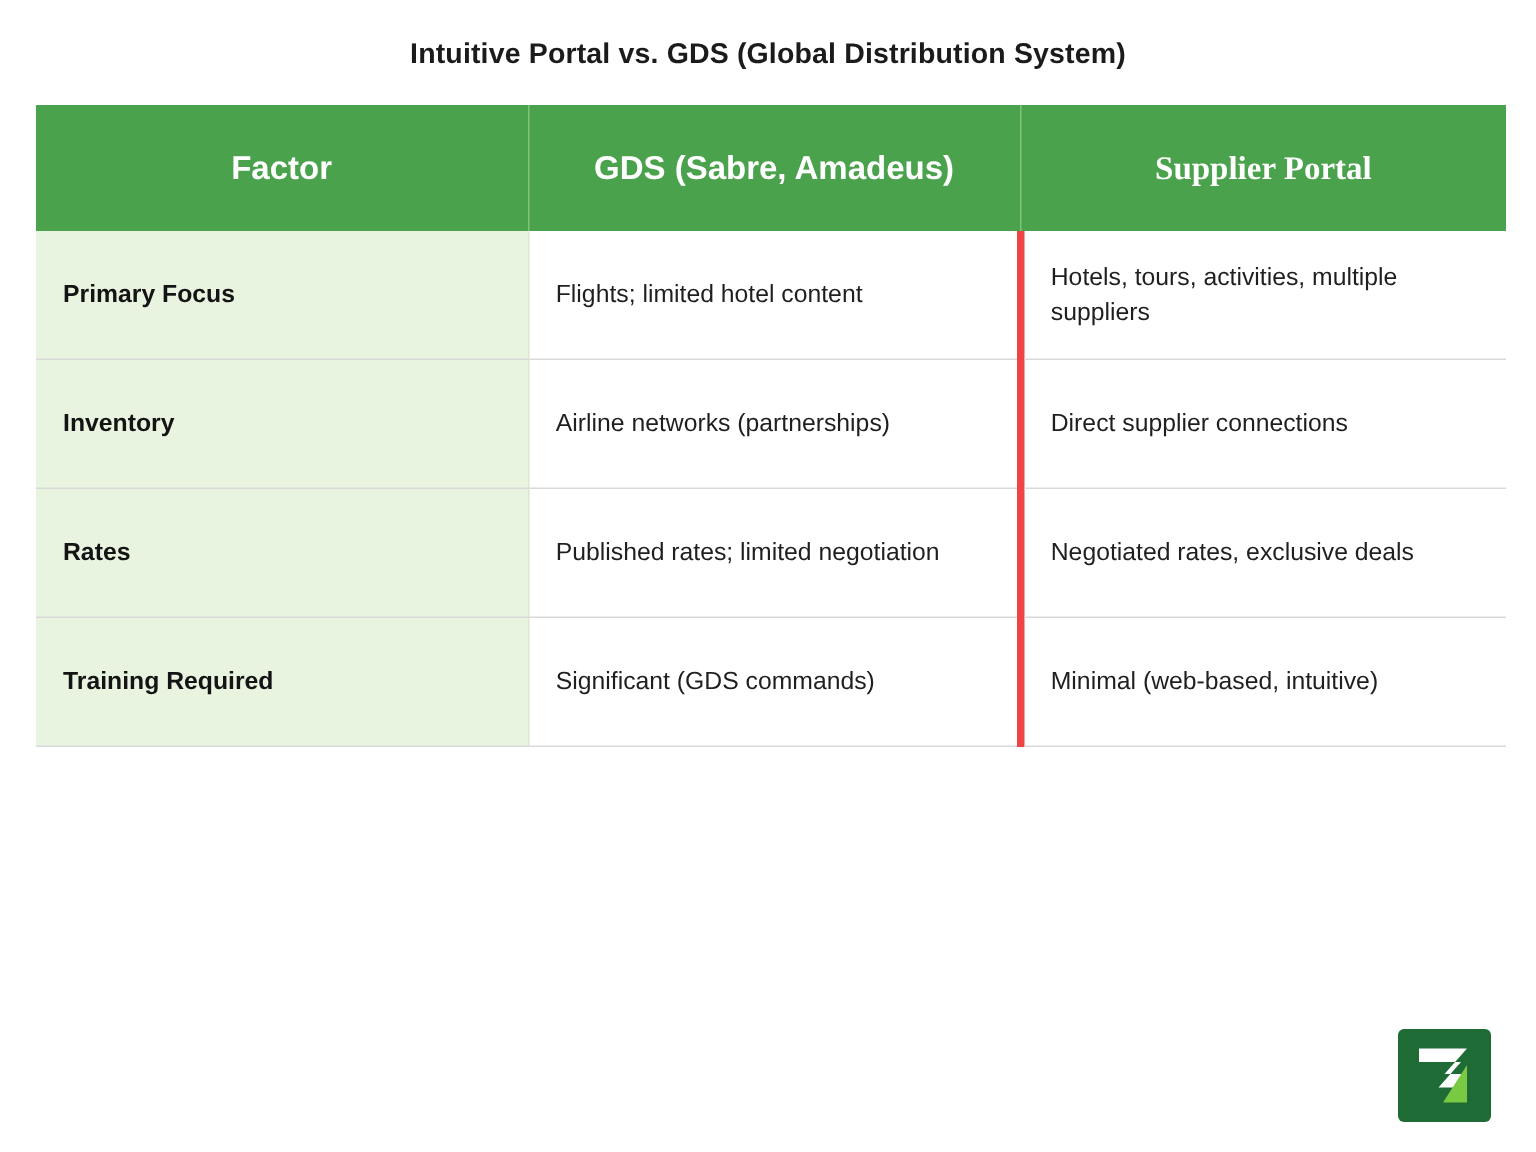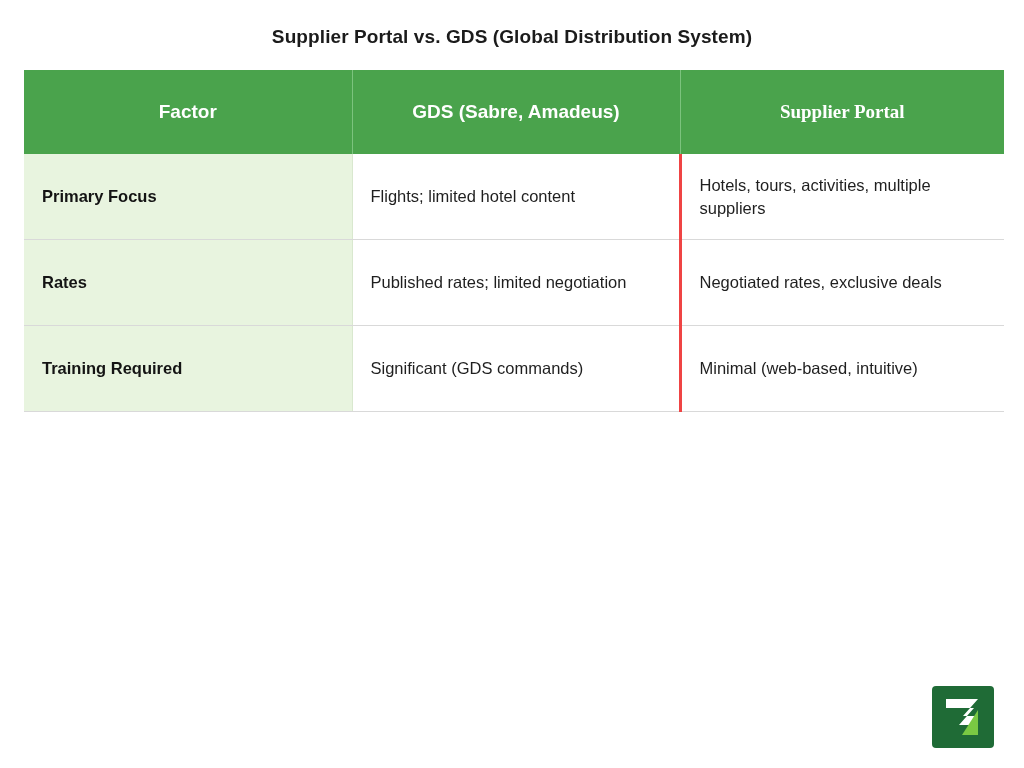--- a/index.html
+++ b/index.html
@@ -36,35 +36,35 @@
     width: 980px;
   }
   table.cmp {
     border-collapse: collapse;
     width: 980px;
     table-layout: fixed;
   }
   table.cmp thead th {
     background: #4aa34c;
     color: #ffffff;
-    font-size: 19px;
+    font-size: 22px;
     font-weight: bold;
     text-align: center;
     height: 84px;
     vertical-align: middle;
     border-right: 1px solid #7cc37e;
     padding: 0 10px;
   }
   table.cmp thead th:last-child {
     border-right: none;
     font-family: Liberation Serif, serif;
   }
   table.cmp tbody td {
     border-bottom: 1px solid #d9d9d9;
-    border-right: 3px solid #ef4444;
+    border-right: 5px solid #ef4444;
     font-size: 16.5px;
     vertical-align: middle;
     padding: 16px 18px;
     height: 53px;
     line-height: 1.35;
     color: #1f1f1f;
   }
   table.cmp tbody td:last-child {
     border-right: none;
   }
@@ -88,41 +88,46 @@
     width: 62px;
     height: 62px;
   }
   .logo svg { display: block; }
 </style>
 </head>
 <body>
 
 <div class="page">
 
-  <div class="title">Supplier Portal vs. GDS (Global Distribution System)</div>
+  <div class="title">Intuitive Portal vs. GDS (Global Distribution System)</div>
 
   <div class="table-wrap">
     <table class="cmp">
       <colgroup>
         <col class="c1">
           <col class="c2">
           <col class="c3">
       </colgroup>
       <thead>
         <tr>
           <th>Factor</th>
           <th>GDS (Sabre, Amadeus)</th>
           <th>Supplier Portal</th>
         </tr>
       </thead>
       <tbody>
         <tr>
           <td class="factor">Primary Focus</td>
           <td>Flights; limited hotel content</td>
           <td>Hotels, tours, activities, multiple suppliers</td>
+        </tr>
+        <tr>
+          <td class="factor">Inventory</td>
+          <td>Airline networks (partnerships)</td>
+          <td>Direct supplier connections</td>
         </tr>
         <tr>
           <td class="factor">Rates</td>
           <td>Published rates; limited negotiation</td>
           <td>Negotiated rates, exclusive deals</td>
         </tr>
         <tr>
           <td class="factor">Training Required</td>
           <td>Significant (GDS commands)</td>
           <td>Minimal (web-based, intuitive)</td>

